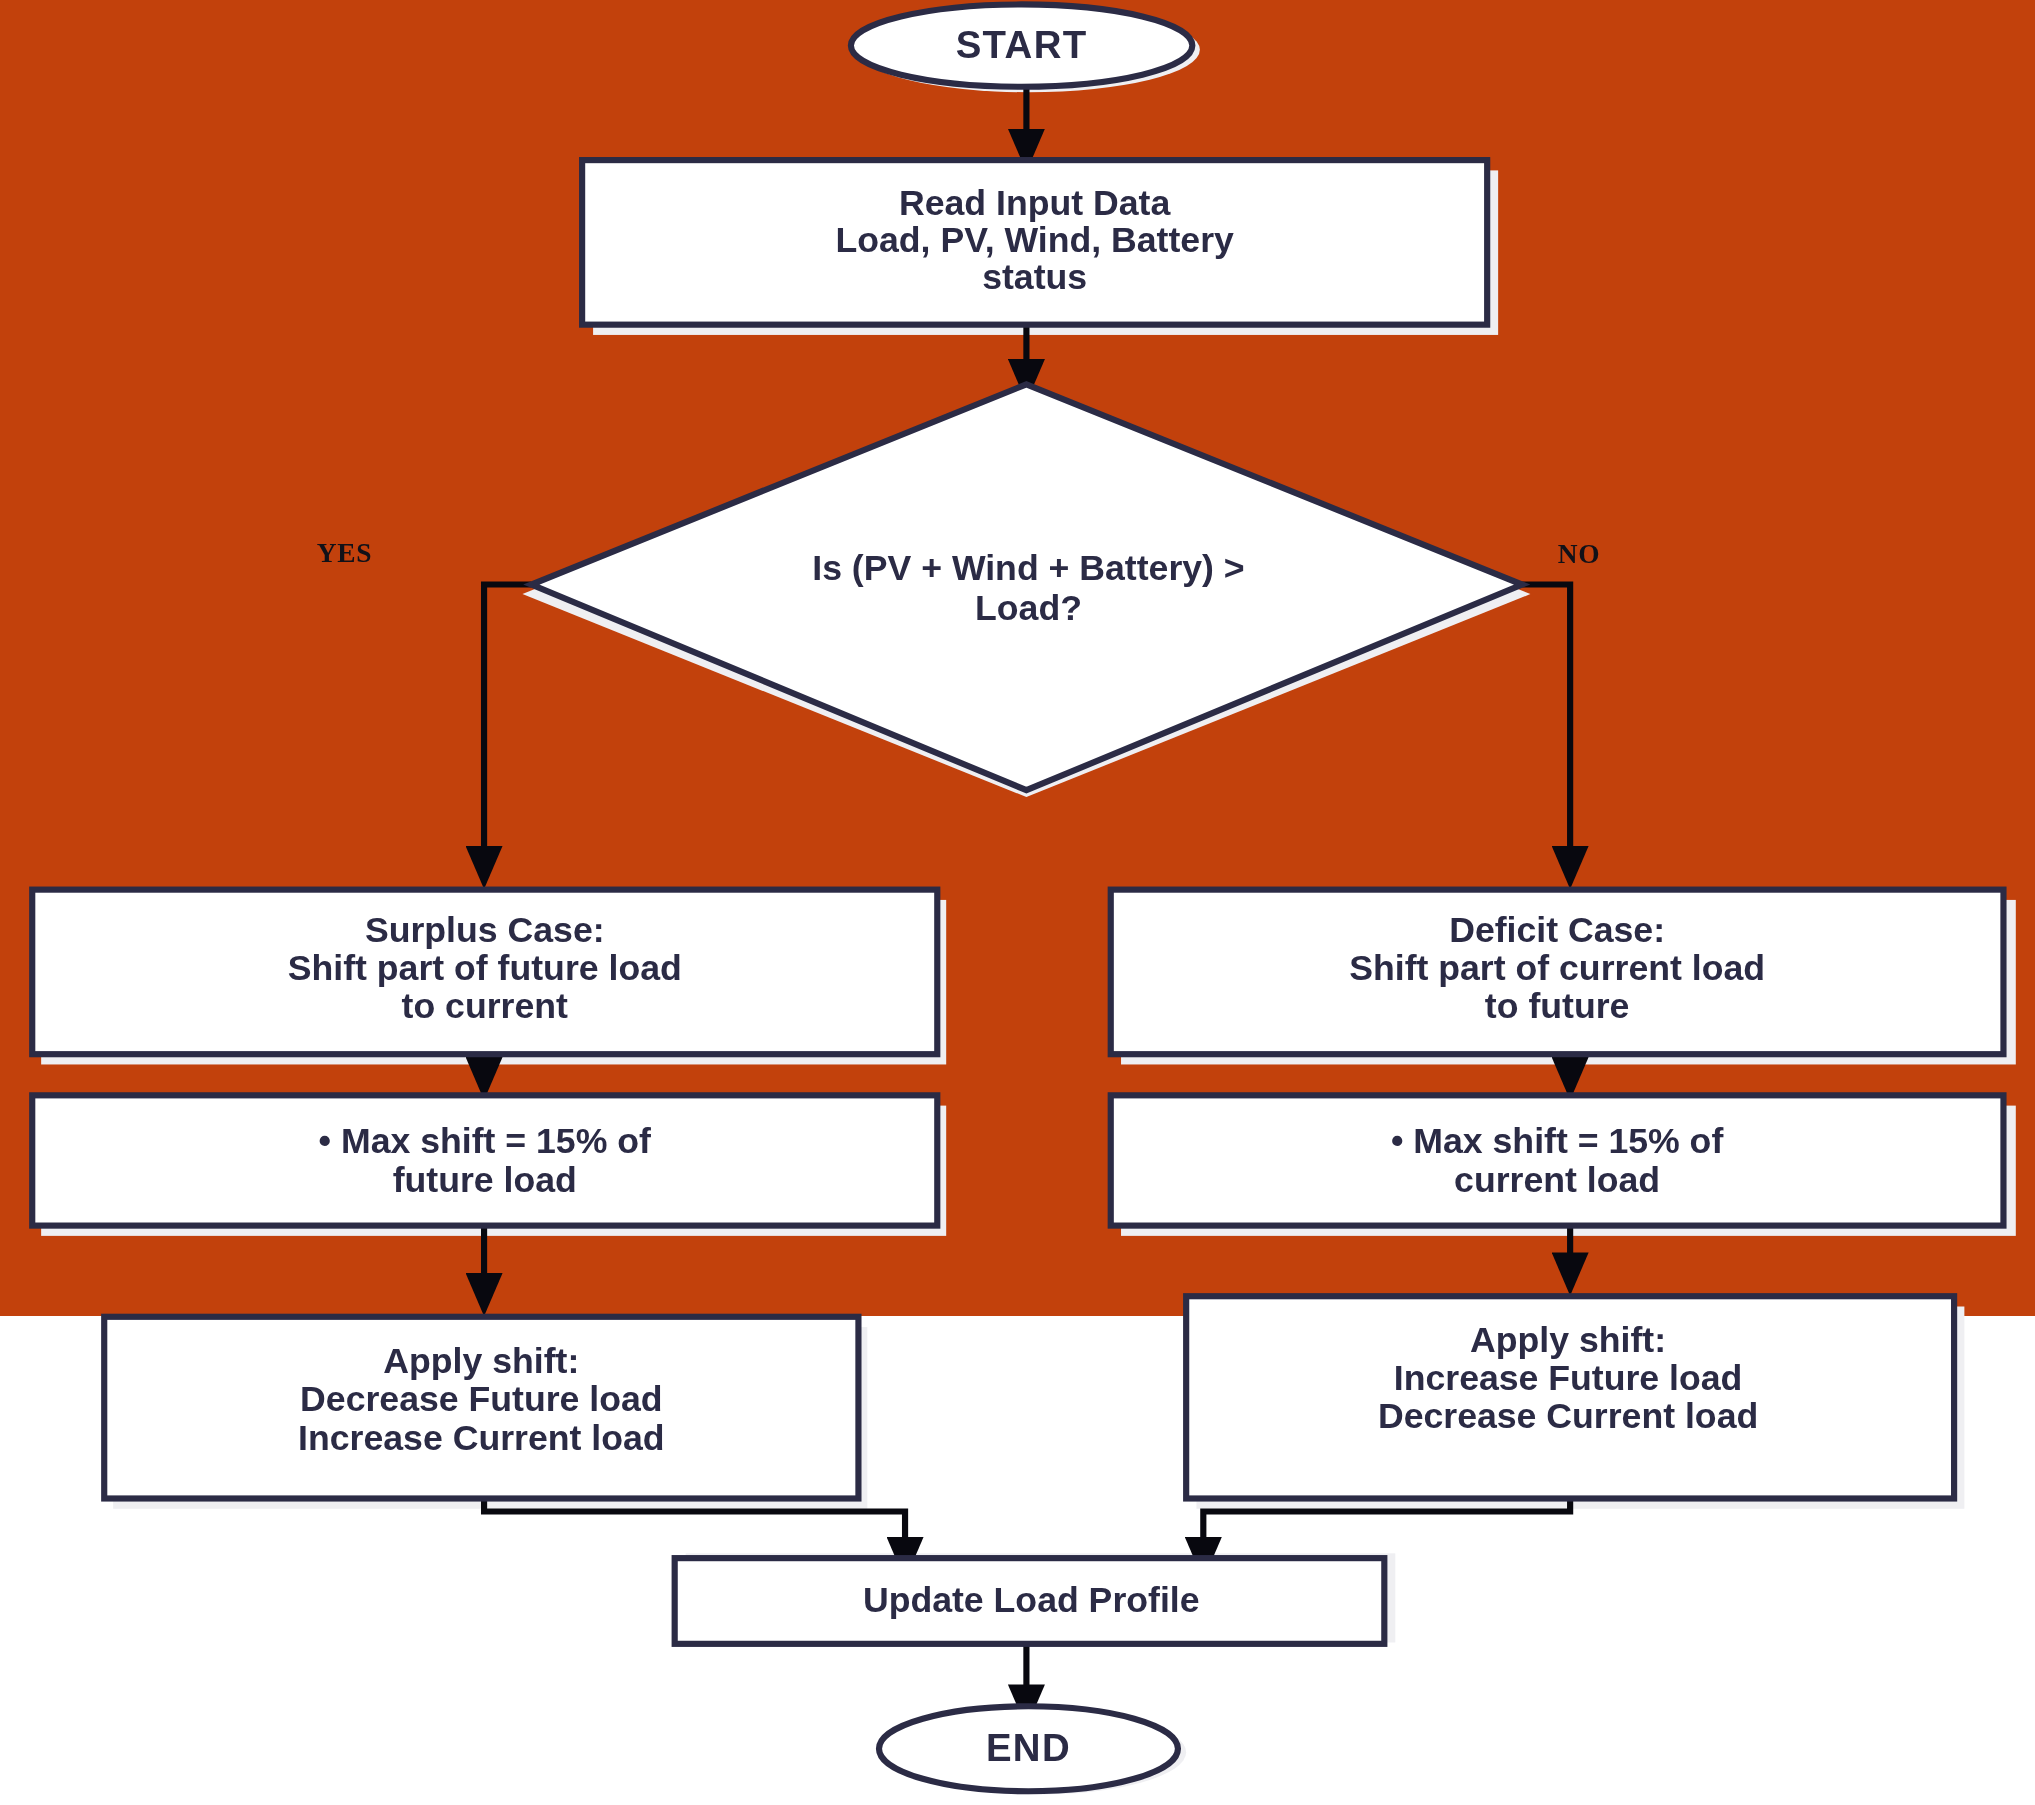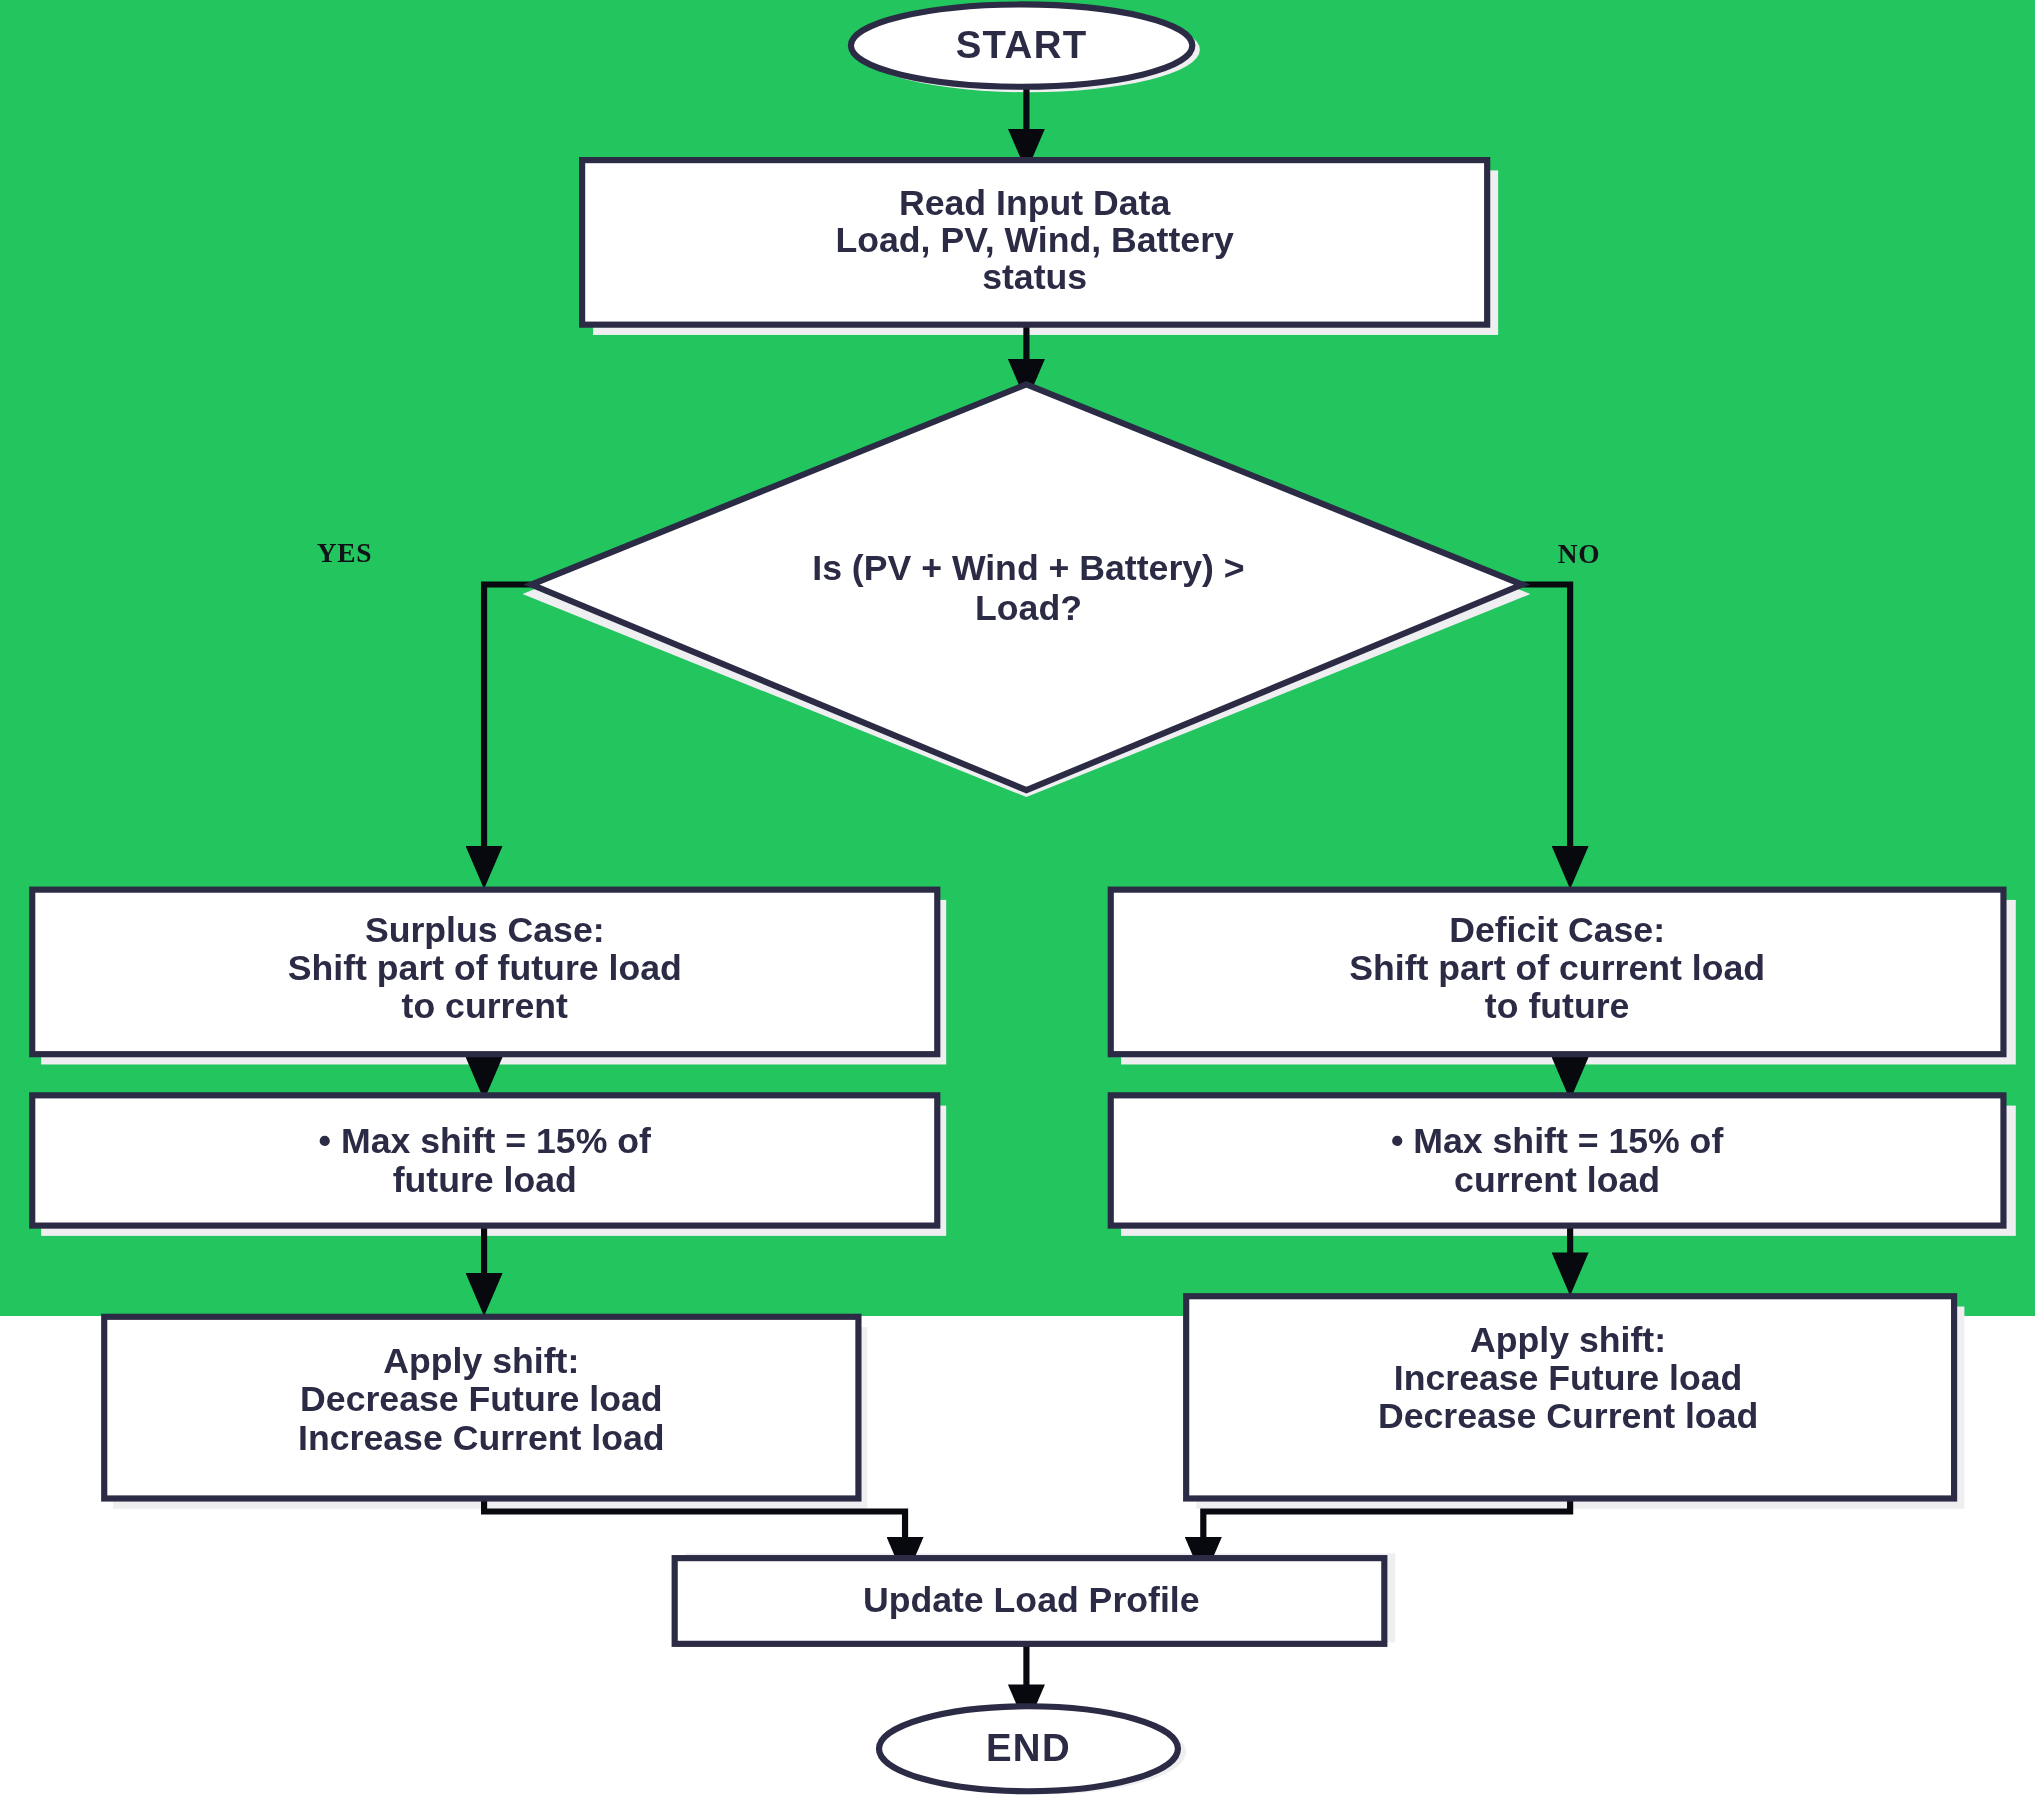--- a/index.html
+++ b/index.html
@@ -10,21 +10,21 @@
   body {
     width: 2035px;
     height: 1806px;
     font-family: "Liberation Sans", sans-serif;
     overflow: hidden;
   }
   #flowchart-root {
     position: relative;
     width: 2035px;
     height: 1316px;
-    background: #22c55e;
+    background: #c2410c;
   }
   svg.canvas {
     position: absolute;
     top: 0;
     left: 0;
     width: 2035px;
     height: 1806px;
     display: block;
   }
   .node-text {

